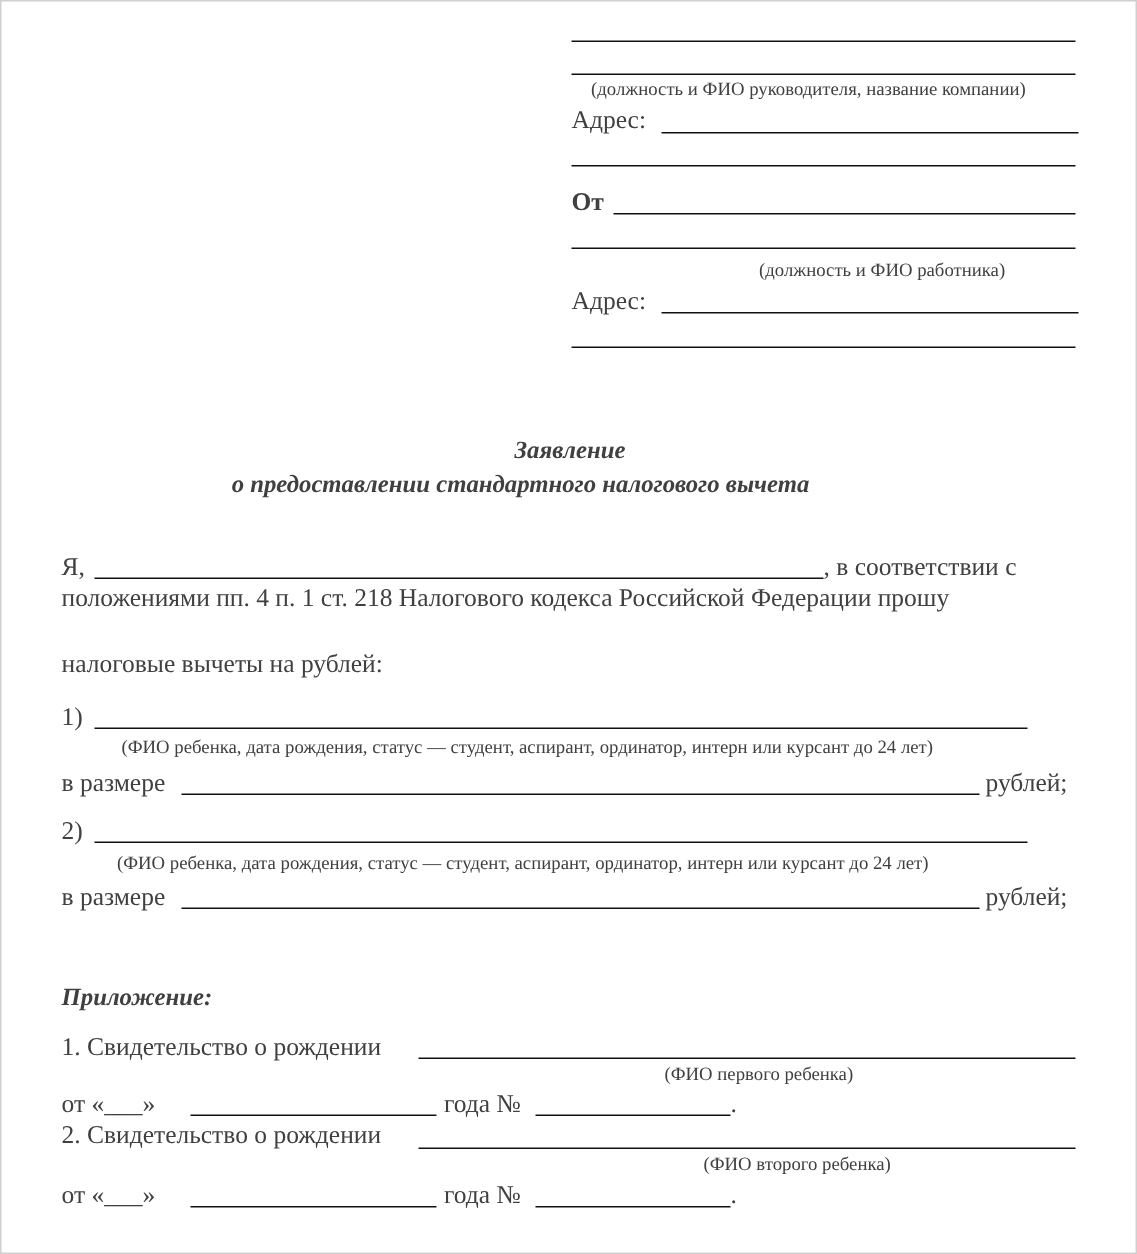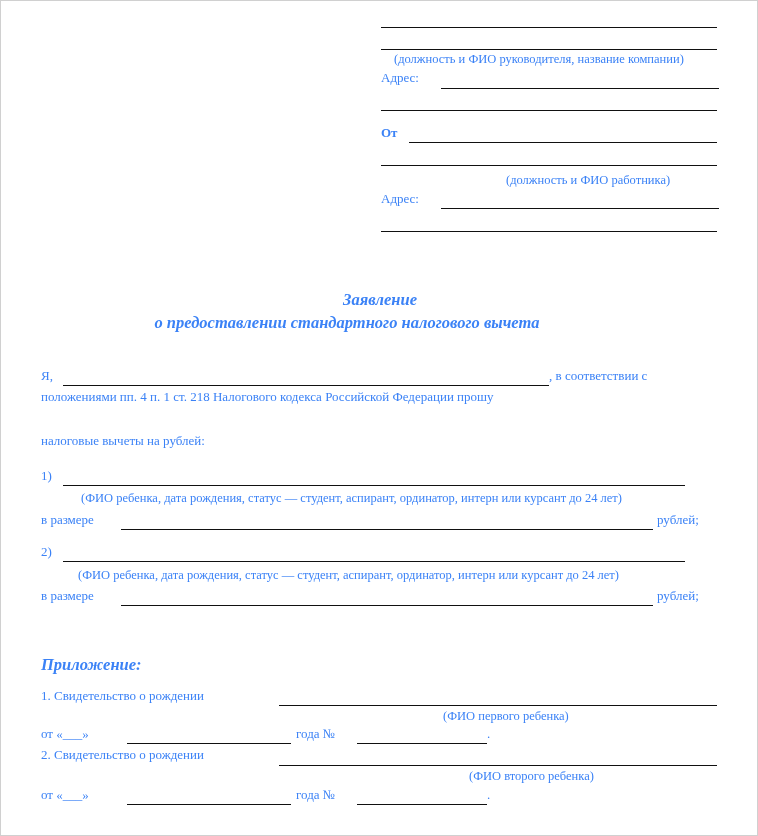--- a/index.html
+++ b/index.html
@@ -3,25 +3,25 @@
   <meta charset="utf-8">
   <style>
     html, body { margin: 0; padding: 0; background: #ffffff; }
     body { width: 758px; height: 836px; position: relative; overflow: hidden; }
     .page {
       position: absolute; left: 0; top: 0;
       width: 756px; height: 834px;
       border: 1px solid #d0d0d0;
       background: #ffffff;
       font-family: "Liberation Serif", serif;
-      color: #3b82f6;
+      color: #404040;
     }
     .abs { position: absolute; white-space: nowrap; }
     .line { position: absolute; height: 0; border-bottom: 1px solid #111; }
-    .t17 { font-size: 13px; }
+    .t17 { font-size: 17px; }
     .t16 { font-size: 16.5px; font-style: italic; }
     .small { font-size: 12.5px; }
     .bold { font-weight: bold; }
     .center { text-align: center; }
   </style>
 </head>
 <body>
 
 <div class="page">
 

